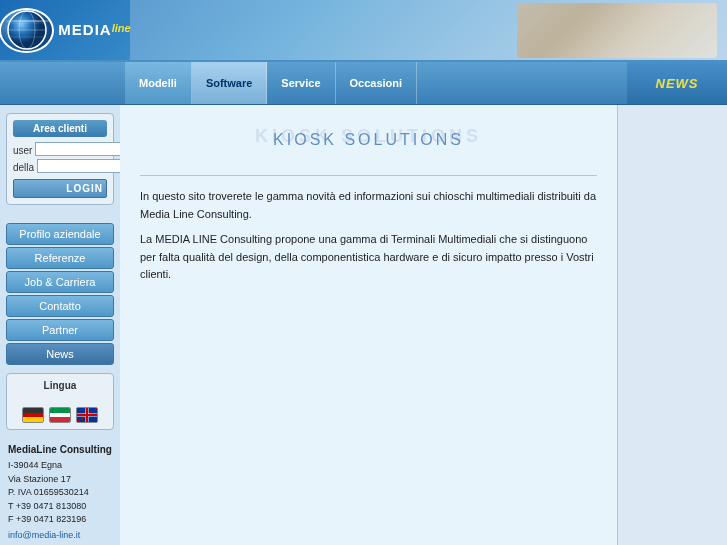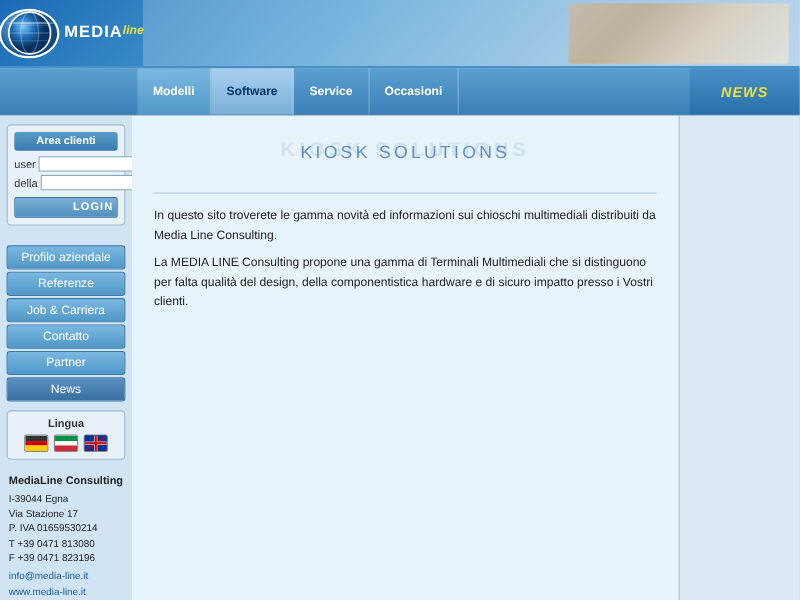--- a/index.html
+++ b/index.html
@@ -34,21 +34,21 @@
     .login-row label { width: 25px; text-align: right; }
     .login-row input { flex: 1; height: 14px; border: 1px solid #8ab; background: white; font-size: 10px; padding: 0 2px; }
     #login-button { width: 100%; background: linear-gradient(to bottom, #7ab0d8, #5090c0); color: white; border: 1px solid #3a70a0; font-size: 10px; font-weight: bold; padding: 3px; cursor: pointer; border-radius: 2px; letter-spacing: 1px; margin-top: 3px; text-transform: uppercase; text-align: right; }
 
     
     .sidebar-item { display: block; background: linear-gradient(to bottom, #7ab8e0, #5098c8); color: white; text-align: center; font-size: 11px; font-weight: normal; padding: 4px 6px; border-radius: 3px; cursor: pointer; text-decoration: none; border: 1px solid #3a78a8; }
     .sidebar-item.active, .sidebar-item.news { background: linear-gradient(to bottom, #5a90c0, #3a70a0); }
 
     
     #lang-box { background: #e8f0f8; border: 1px solid #a0b8d0; border-radius: 4px; padding: 6px; margin-top: 6px; margin-bottom: 6px; }
-    #lang-box .lingua-label { text-align: center; font-size: 10px; font-weight: bold; color: #333; margin-bottom: 4px; }
+    #lang-box .lingua-label { text-align: center; font-size: 10px; font-weight: bold; color: #333; margin-bottom: 16px; }
     #lang-flags { display: flex; justify-content: center; gap: 5px; }
     .flag { width: 22px; height: 16px; cursor: pointer; border: 1px solid #888; border-radius: 2px; overflow: hidden; display: flex; flex-direction: column; }
     .flag-de .stripe1 { flex: 1; background: #333; }
     .flag-de .stripe2 { flex: 1; background: #cc0000; }
     .flag-de .stripe3 { flex: 1; background: #ffcc00; }
     .flag-it .stripe1 { flex: 1; background: #009246; }
     .flag-it .stripe2 { flex: 1; background: white; }
     .flag-it .stripe3 { flex: 1; background: #ce2b37; }
     .flag-uk { background: #003399; display: flex; align-items: center; justify-content: center; position: relative; }
     .flag-uk::before { content: '✕'; color: #cc0000; font-size: 14px; font-weight: bold; position: absolute; }

